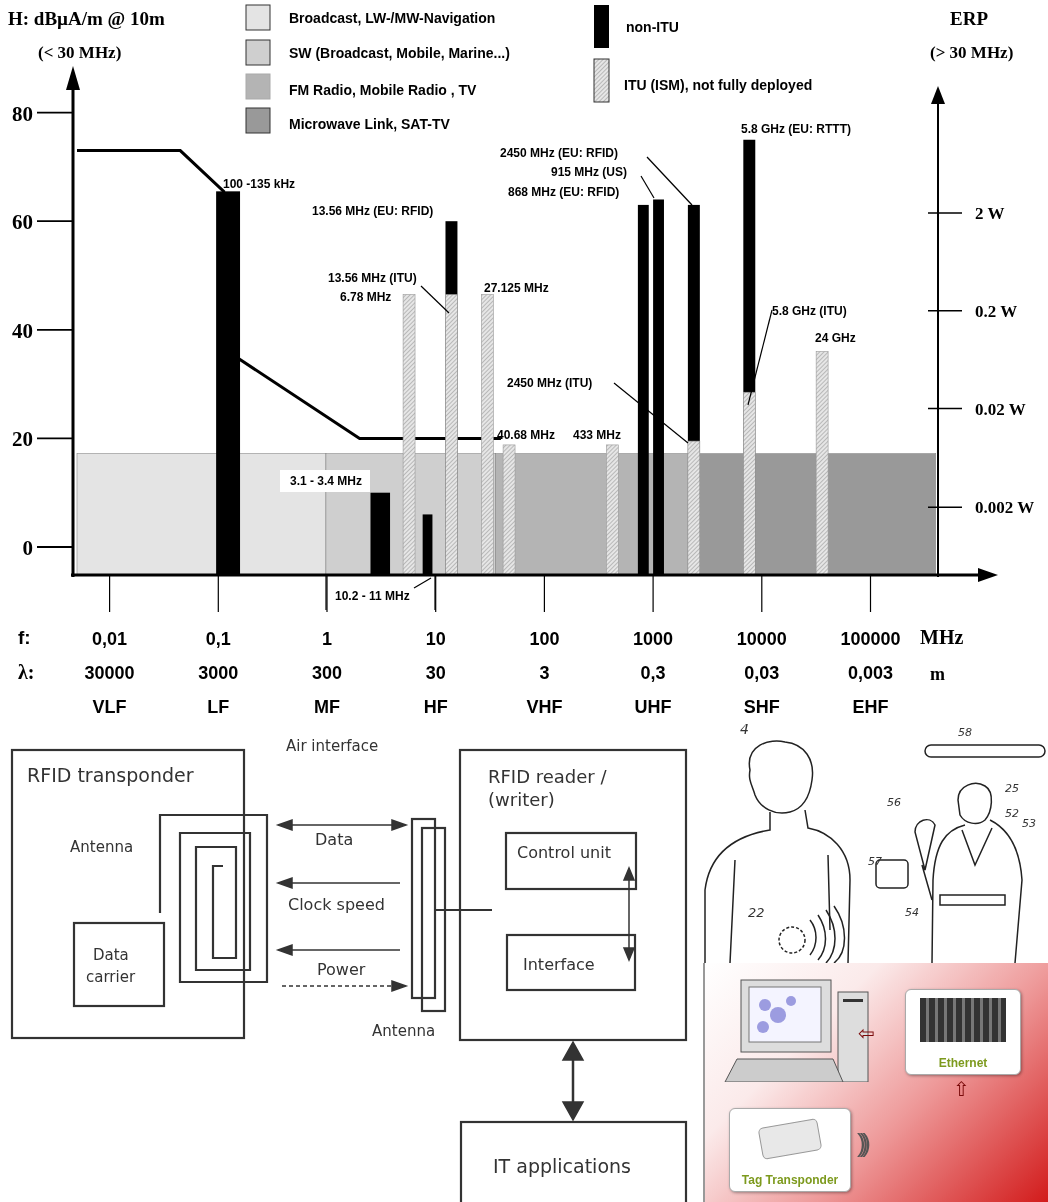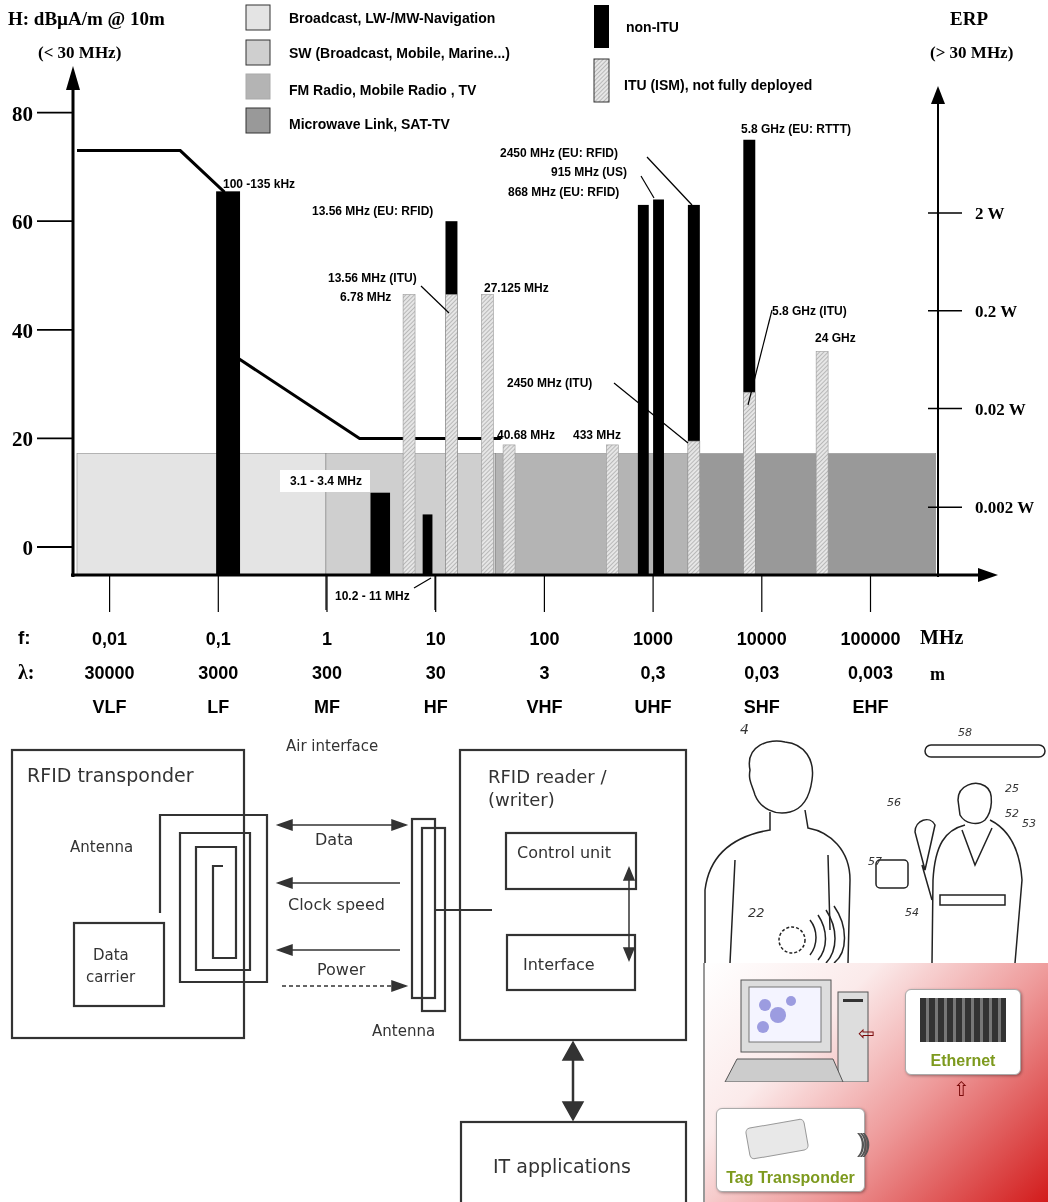--- a/index.html
+++ b/index.html
@@ -7,21 +7,21 @@
   #chart{position:absolute;left:0;top:0;width:1048px;height:720px;}
   .serif{font-family:"Liberation Serif",serif;font-weight:bold;}
   .sans{font-family:"Liberation Sans",sans-serif;font-weight:bold;}
   #diagram{position:absolute;left:0;top:720px;width:700px;height:482px;}
   .dtext{font-family:"DejaVu Sans",sans-serif;fill:#333;}
   #patent{position:absolute;left:700px;top:720px;width:348px;height:243px;background:#fff;}
   #network{position:absolute;left:703px;top:963px;width:345px;height:239px;
     background:linear-gradient(135deg,#ffffff 0%,#fbeaea 30%,#ee9a9a 60%,#d21a1a 100%);
     border-left:2px solid #999;}
   .card{position:absolute;background:#fff;border:1px solid #aaa;border-radius:6px;box-shadow:1px 1px 3px rgba(0,0,0,.35);}
-  .card-label{position:absolute;left:0;right:0;bottom:4px;text-align:center;font-family:"Liberation Sans",sans-serif;font-weight:bold;font-size:16px;color:#7d9a1e;}
+  .card-label{position:absolute;left:0;right:0;bottom:4px;text-align:center;font-family:"Liberation Sans",sans-serif;font-weight:bold;font-size:12px;color:#7d9a1e;}
 </style>
 </head>
 <body>
 
 <svg id="chart" viewBox="0 0 1048 720" xmlns="http://www.w3.org/2000/svg">
   <defs>
     <pattern id="hatch" width="3" height="3" patternUnits="userSpaceOnUse" patternTransform="rotate(45)">
       <rect width="3" height="3" fill="#e6e6e6"></rect>
       <line x1="0" y1="0" x2="0" y2="3" stroke="#9a9a9a" stroke-width="1.2"></line>
     </pattern>
@@ -268,18 +268,18 @@
     <rect x="115" y="15" width="30" height="90" fill="#ddd" stroke="#555"></rect>
     <rect x="120" y="22" width="20" height="3" fill="#333"></rect>
     <polygon points="2,105 14,82 110,82 120,105" fill="#ccc" stroke="#555"></polygon>
   </svg>
   <div style="position:absolute;left:153px;top:58px;font-size:20px;color:#7a0a0a;">⇦</div>
   <div class="card" style="left:200px;top:26px;width:114px;height:84px;">
     <div style="position:absolute;left:14px;top:8px;width:86px;height:44px;background:repeating-linear-gradient(90deg,#333 0 6px,#777 6px 9px);"></div>
     <div class="card-label">Ethernet</div>
   </div>
   <div style="position:absolute;left:248px;top:114px;font-size:20px;color:#7a0a0a;">⇧</div>
-  <div class="card" style="left:11px;top:145px;width:120px;height:82px;padding-left:27px;">
+  <div class="card" style="left:24px;top:145px;width:120px;height:82px;">
     <div style="position:absolute;left:30px;top:14px;width:58px;height:30px;background:#e8e8e8;border:1px solid #999;border-radius:5px;transform:rotate(-10deg);"></div>
     <div class="card-label">Tag Transponder</div>
   </div>
   <div style="position:absolute;left:152px;top:165px;font-size:26px;color:#555;letter-spacing:-6px;">)))</div>
 </div>
 
 </body></html>

